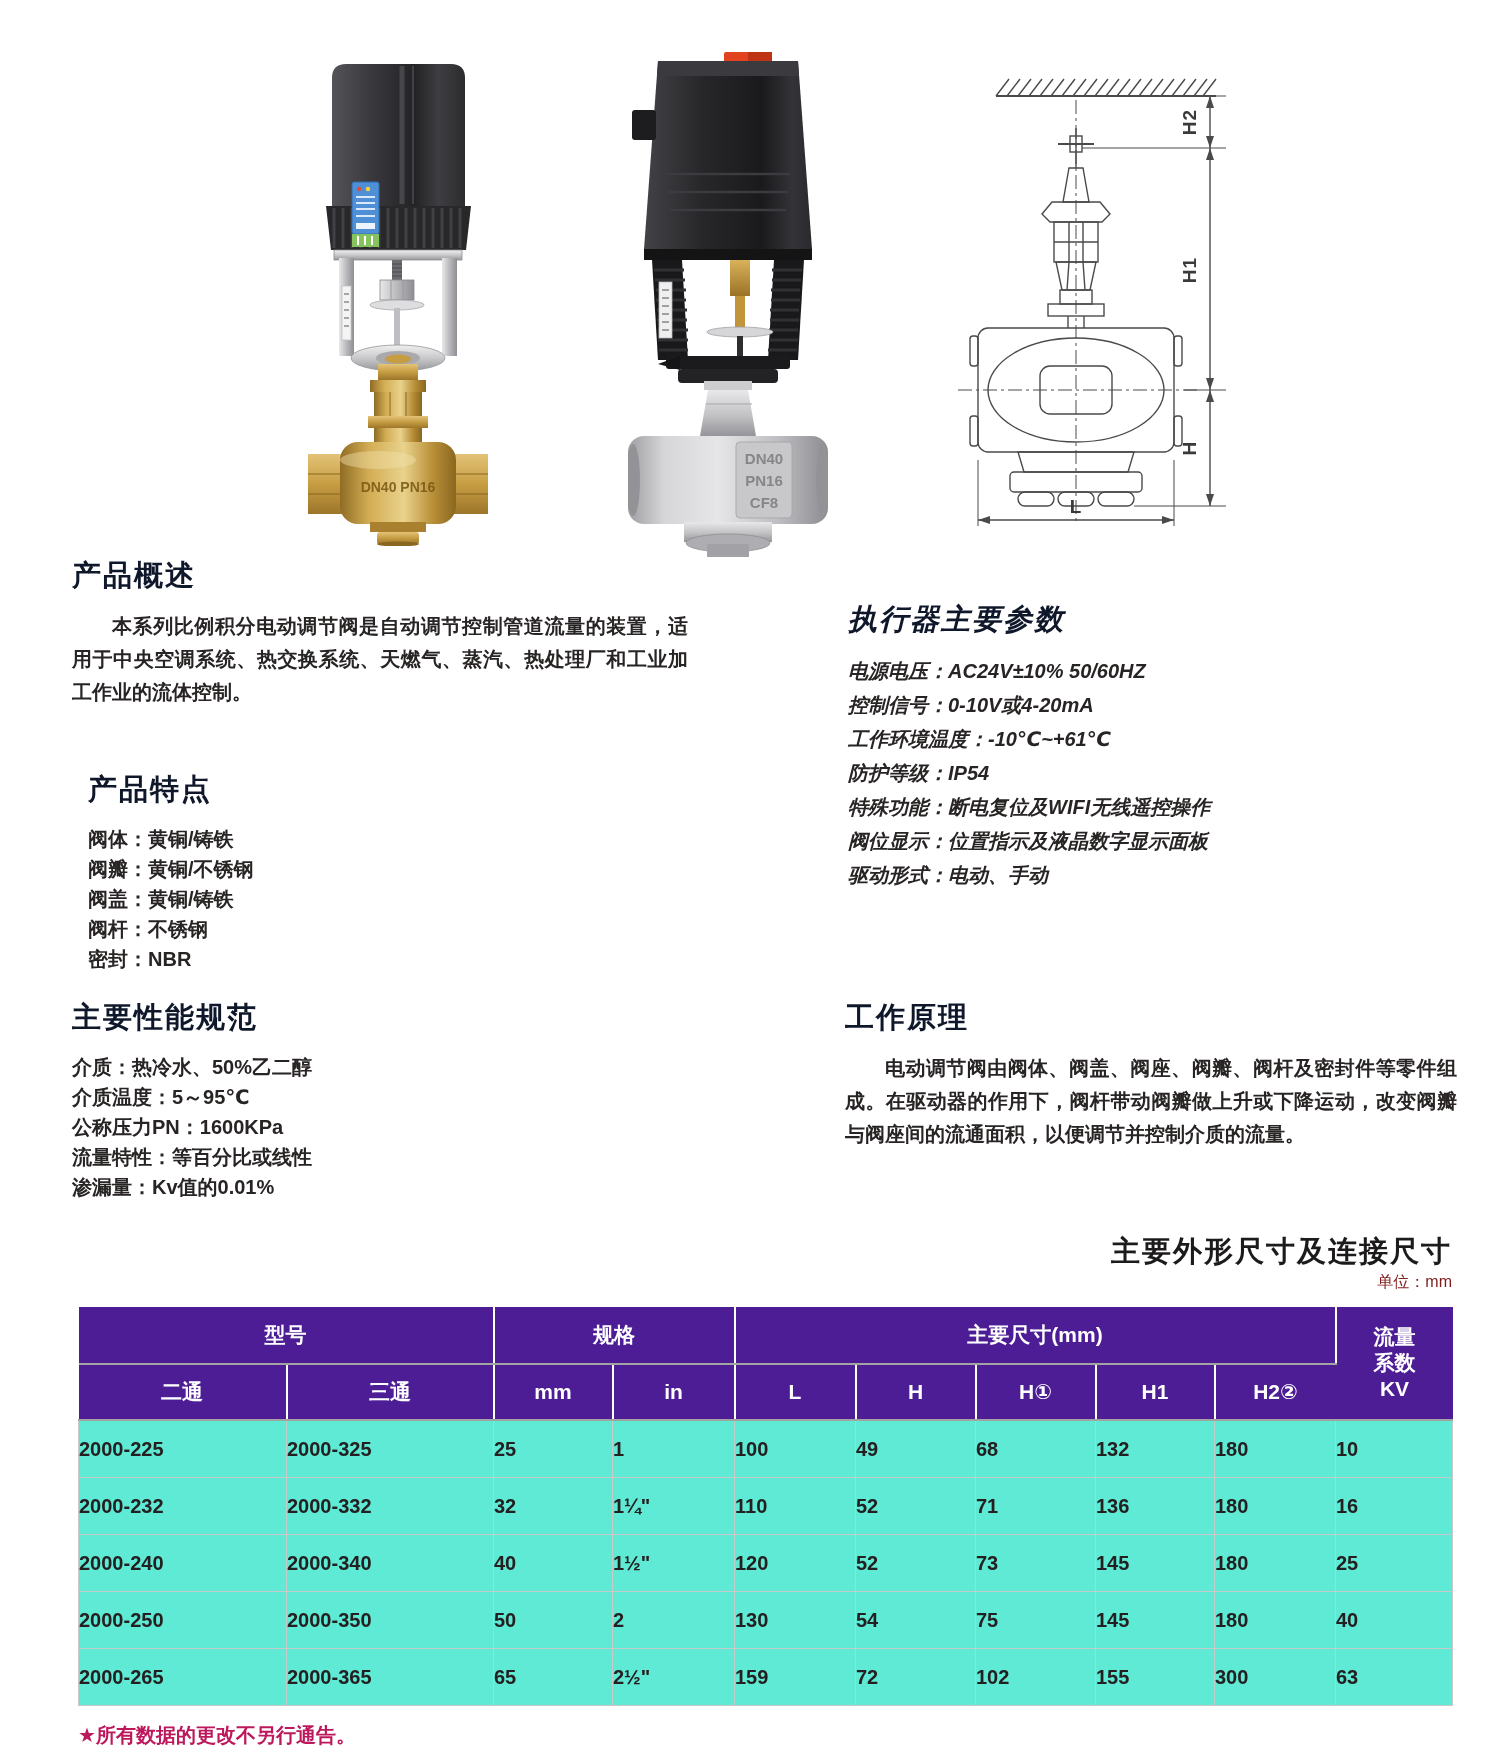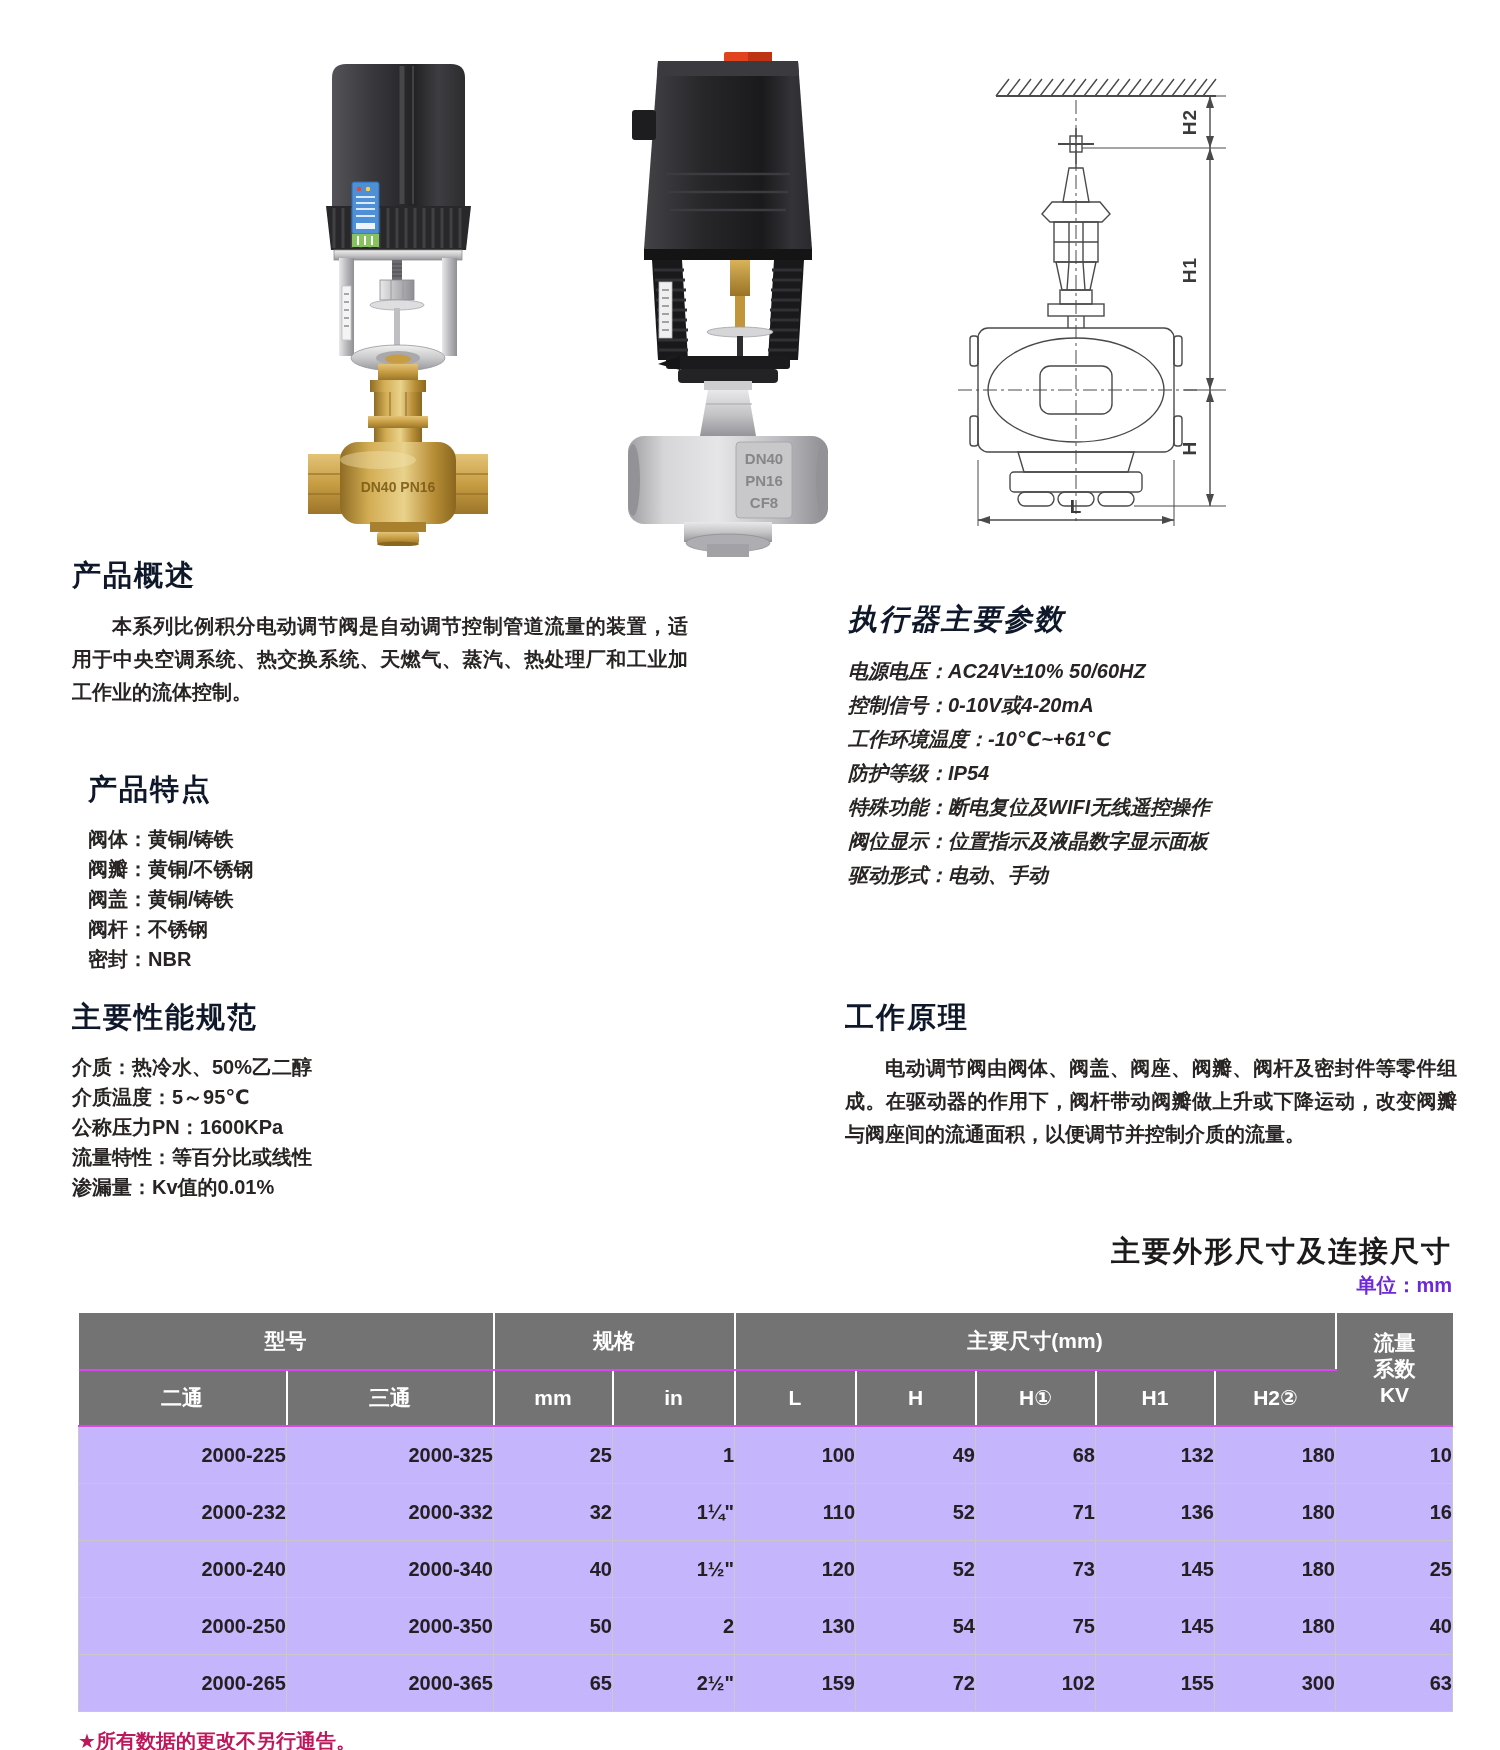--- a/index.html
+++ b/index.html
@@ -20,35 +20,35 @@
   #sec-principle{left:845px;top:998px;width:612px;}
 
   .sec-title{font-size:29px;font-weight:bold;letter-spacing:2px;margin:0 0 14px 0;color:#0f172a;}
   .para{font-size:20px;line-height:33px;font-weight:700;text-indent:2em;text-align:justify;margin:0;color:#282424;}
   .spec-line{font-size:20px;line-height:30px;font-weight:600;color:#282424;}
   #sec-actuator .spec-line{line-height:34px;}
 
   .dims{position:absolute;left:78px;top:1232px;width:1374px;}
   .dims-head{display:flex;justify-content:space-between;align-items:flex-end;margin-bottom:14px;flex-direction:column;}
   .dims-title{font-size:29px;font-weight:bold;letter-spacing:2px;color:#1c1a1a;}
-  .dims-unit{font-size:20px;font-weight:700;color:#6d28d9;}
+  .dims-unit{font-size:16px;font-weight:400;color:#7f1d1d;}
 
   table.dim-table{border-collapse:collapse;table-layout:fixed;width:1374px;}
   .dim-table th{
-    background:#737373;color:#ffffff;font-size:21px;font-weight:600;
-    border-right:2px solid #ffffff;border-bottom:2px solid #d946ef;
+    background:#4c1d95;color:#ffffff;font-size:21px;font-weight:600;
+    border-right:2px solid #ffffff;border-bottom:2px solid #a3a3a3;
     text-align:center;vertical-align:middle;padding:0;
   }
   .dim-table thead tr:first-child th{height:56px;}
   .dim-table thead tr:last-child th{height:54px;}
   .dim-table th:last-child{border-right:none;}
   .dim-table th.kv{white-space:pre-line;line-height:26px;border-right:none;}
   .dim-table td{
-    border:1px solid #c9c9c9;height:56px;text-align:right;vertical-align:middle;
-    font-size:20px;font-weight:600;color:#242021;padding:0;background:#c4b5fd;
+    border:1px solid #c9c9c9;height:56px;text-align:left;vertical-align:middle;
+    font-size:20px;font-weight:600;color:#242021;padding:0;background:#5eead4;
   }
   .footnote{margin-top:16px;font-size:20px;font-weight:600;color:#be185d;}
 
   .dim-label{font-size:19px;font-weight:bold;fill:#3a3a3a;letter-spacing:1px;}
   .cast-text{font-weight:bold;}
 </style>
 </head>
 <body>
 
 <div class="page">

